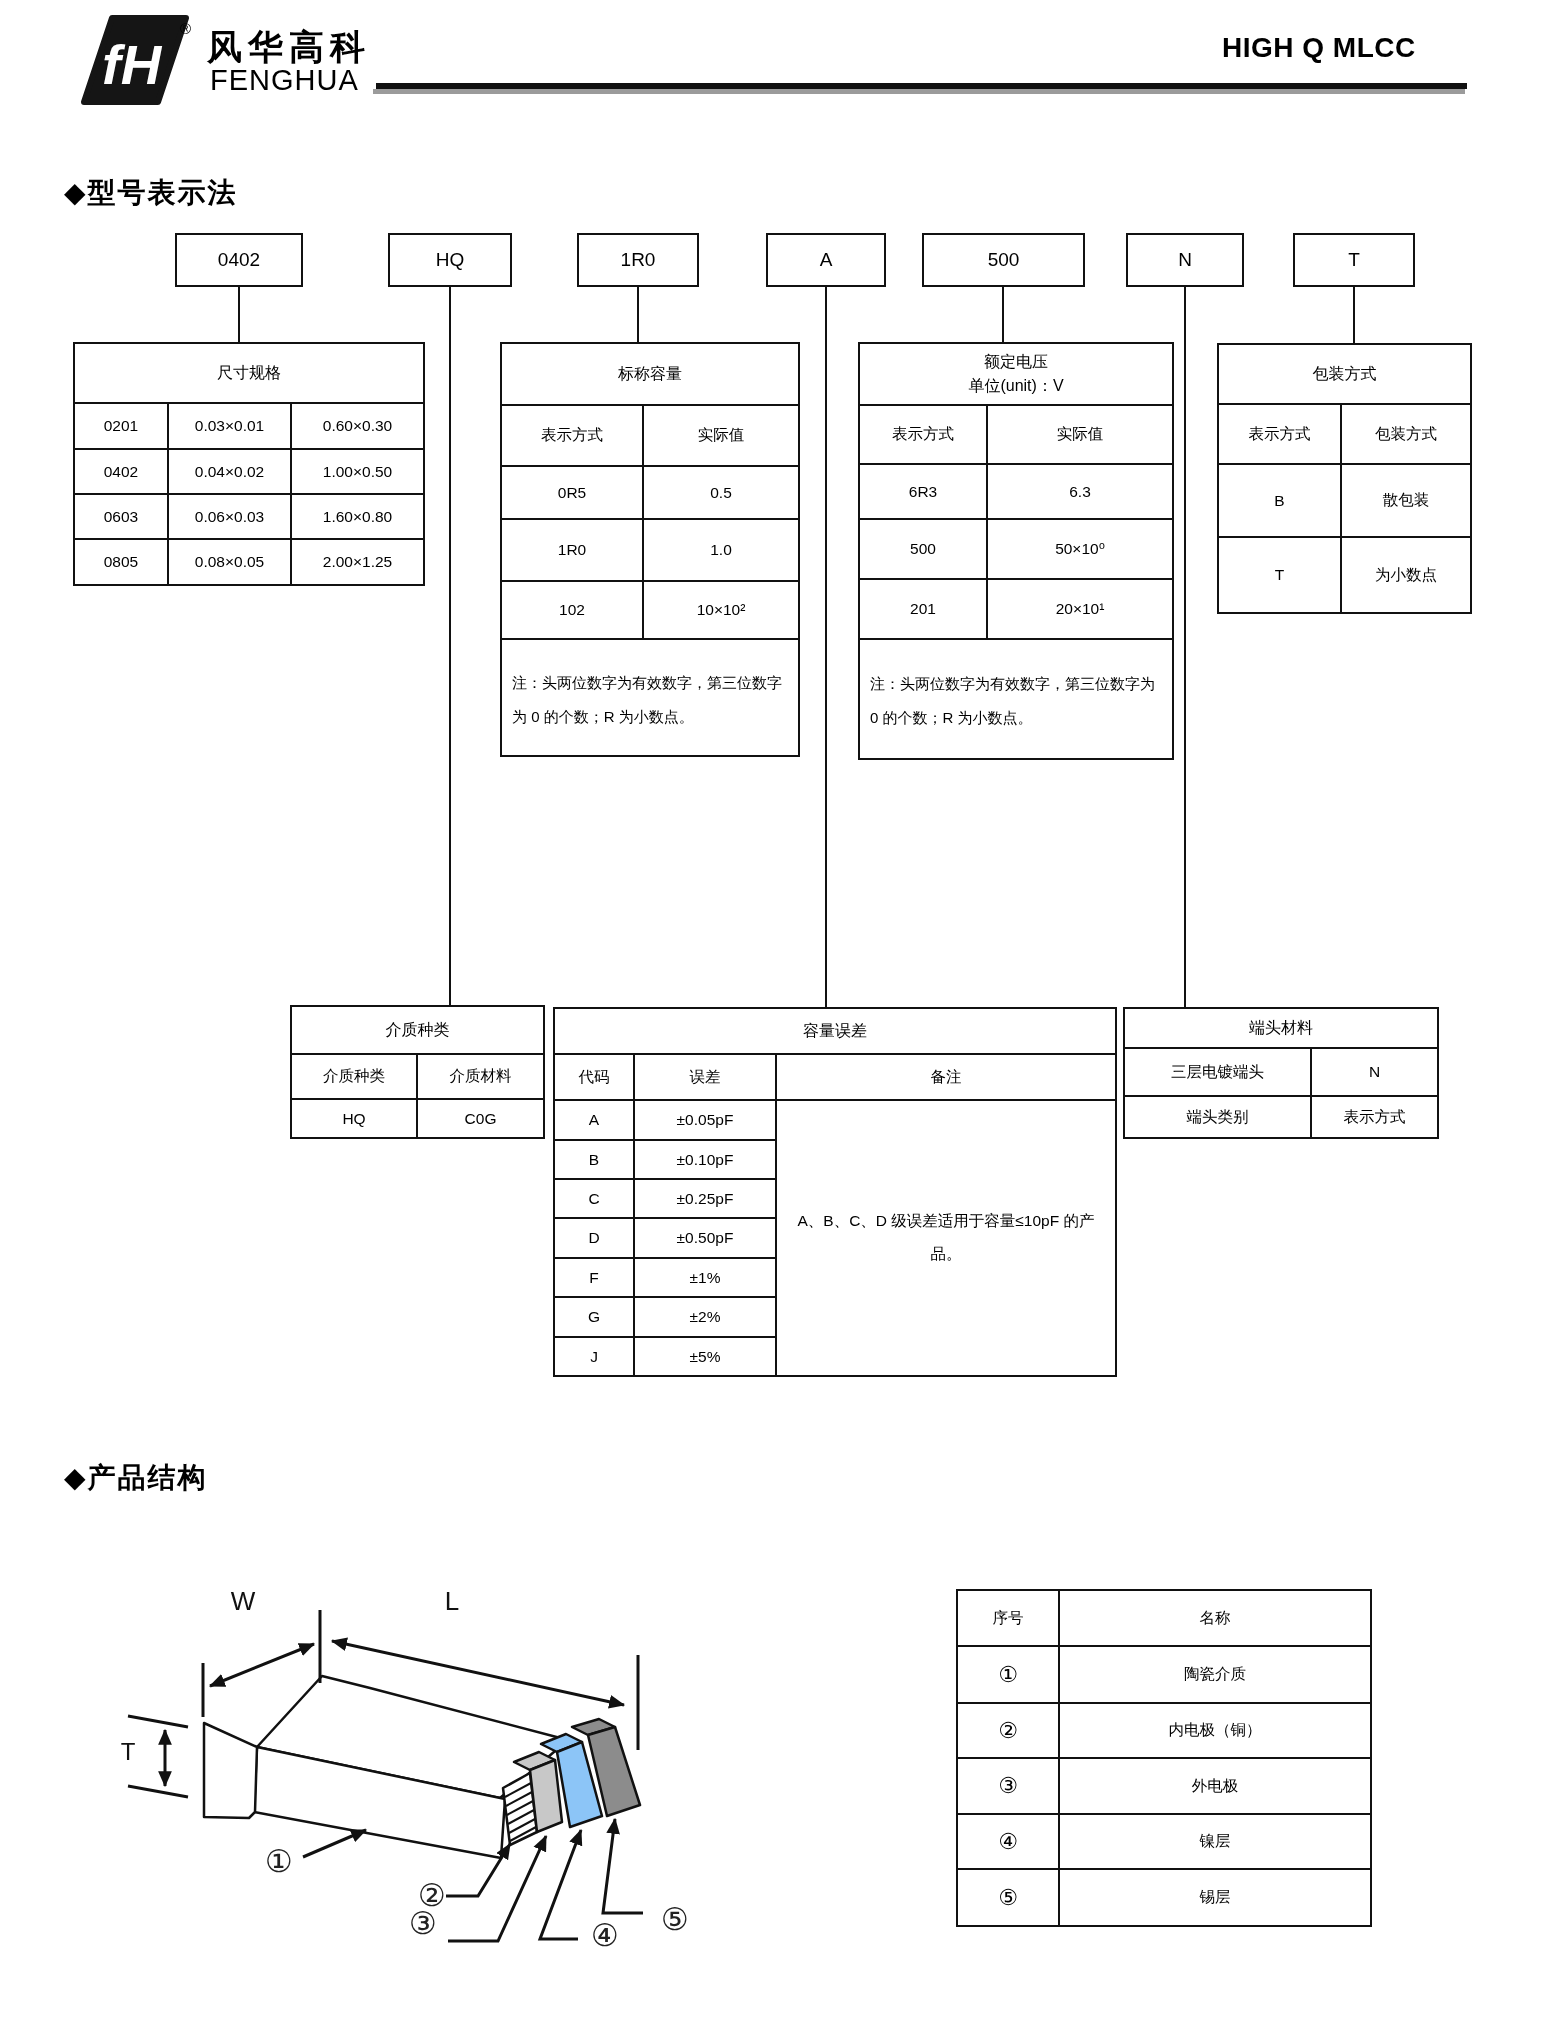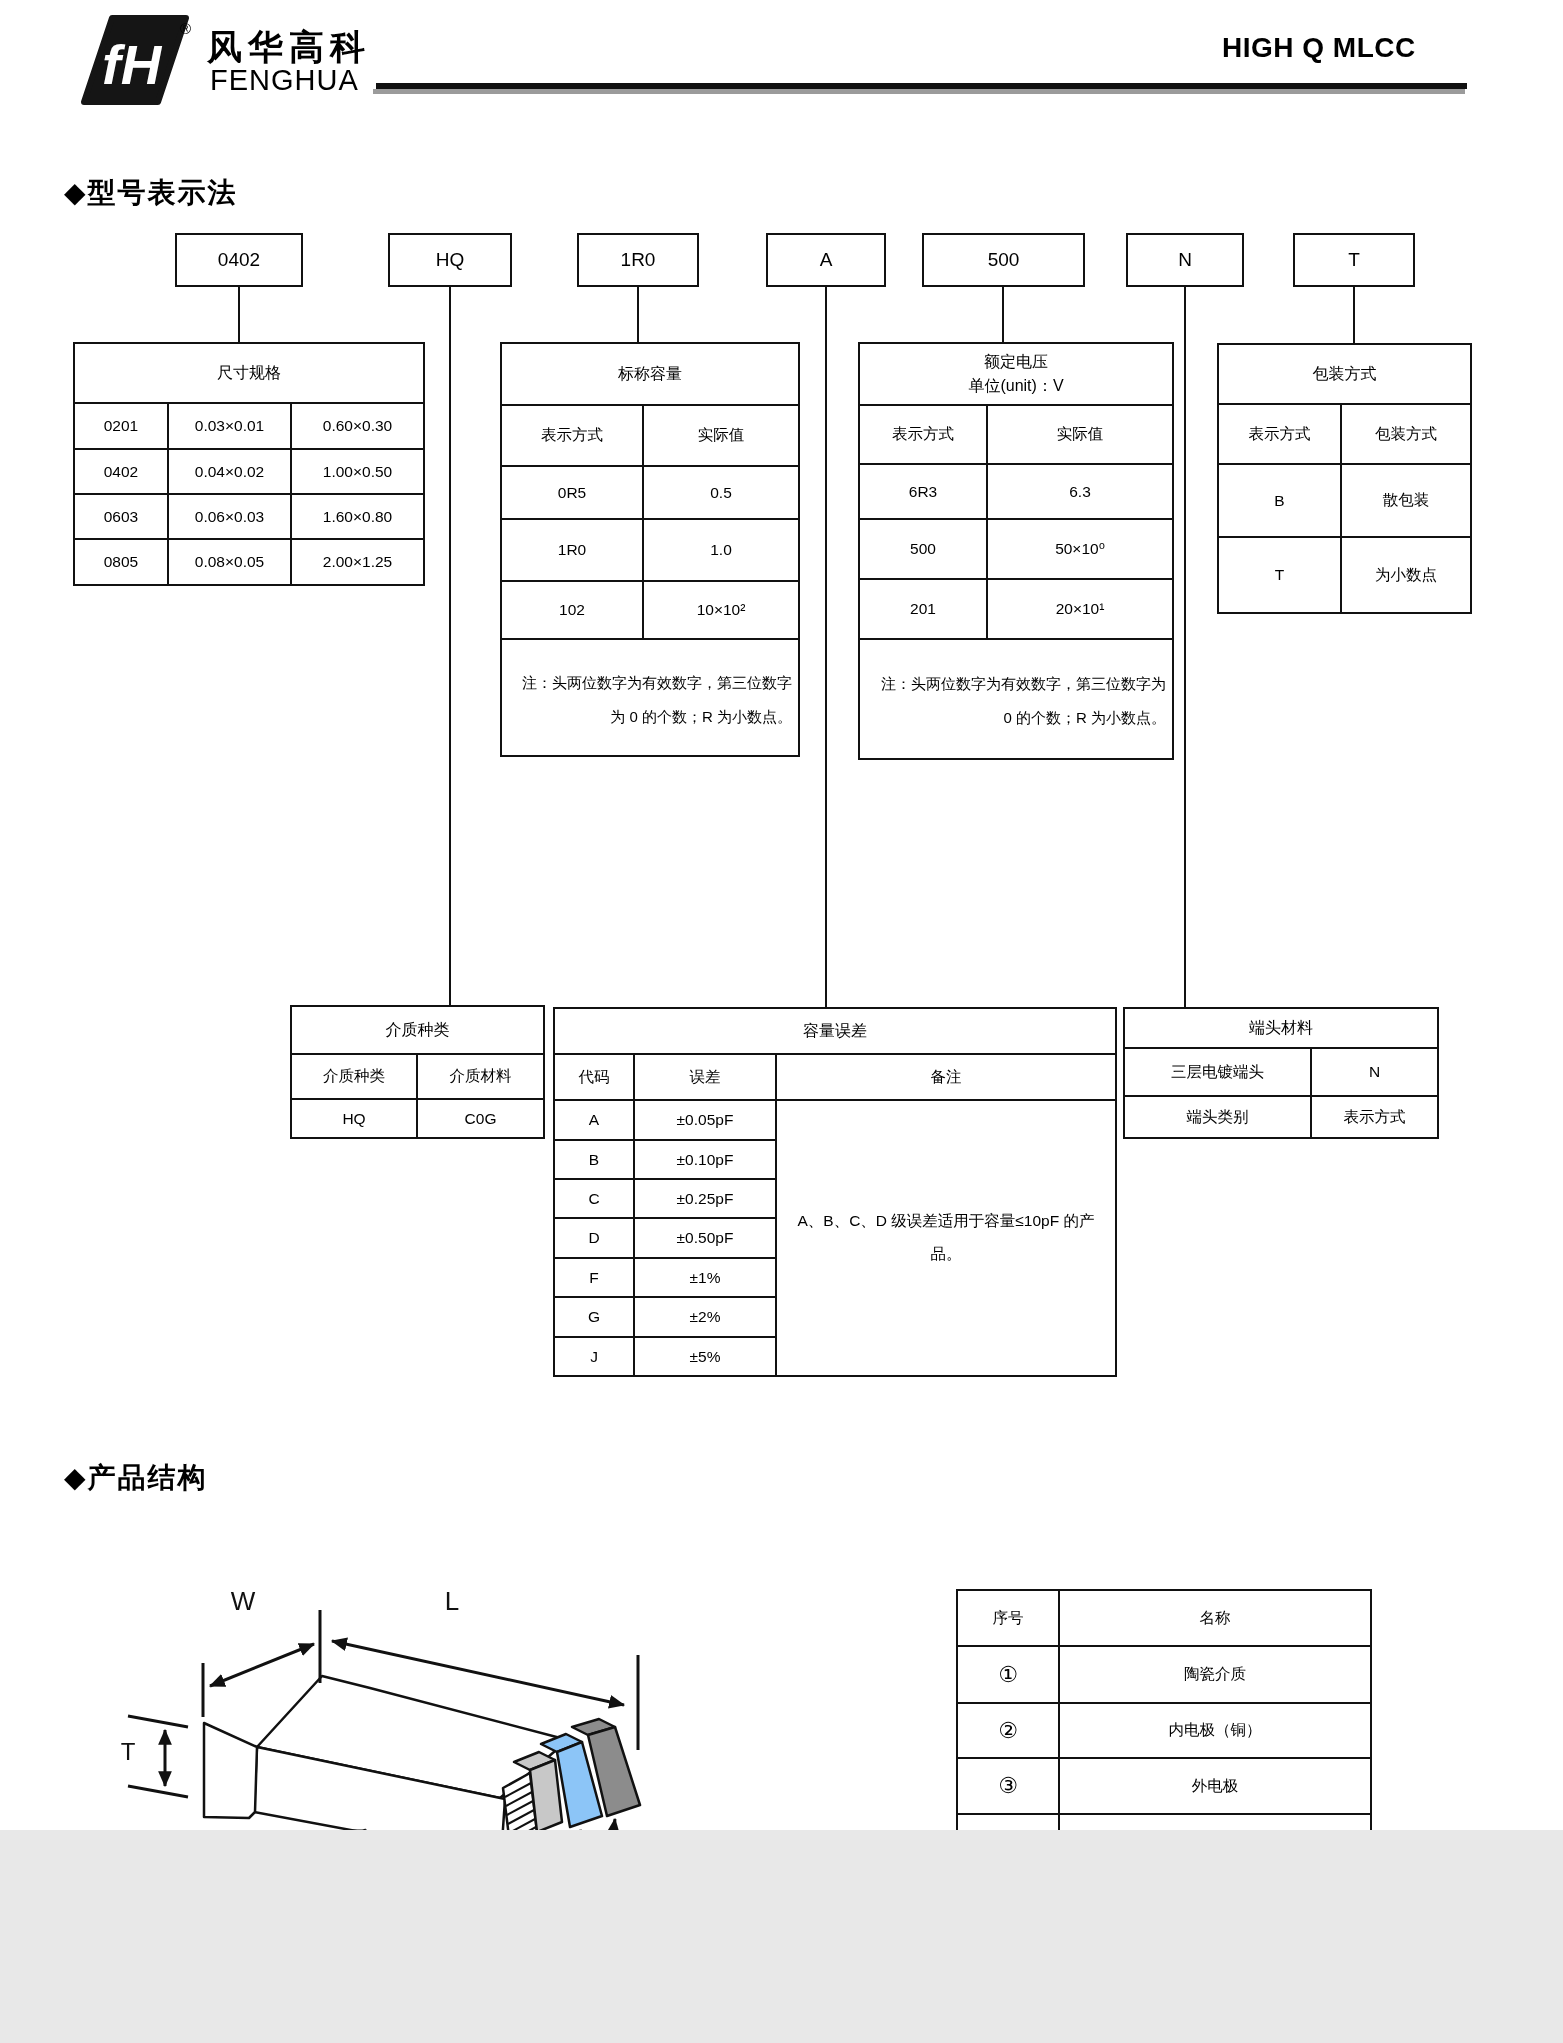--- a/index.html
+++ b/index.html
@@ -1,16 +1,16 @@
 <!DOCTYPE html>
 <html><head>
 <meta charset="utf-8">
 <style>
   html,body{margin:0;padding:0;background:#e8e8e8;}
-  .page{position:relative;width:1563px;height:1830px;background:#ffffff;margin:0 auto;
+  .page{position:relative;width:1563px;height:2043px;background:#ffffff;margin:0 auto;
         font-family:"Liberation Sans","DejaVu Sans",sans-serif;color:#000;overflow:hidden;}
   .abs{position:absolute;}
 
   
   .brand-cn{position:absolute;left:207px;top:24px;font-size:35px;font-weight:bold;letter-spacing:6px;}
   .brand-en{position:absolute;left:210px;top:64px;font-size:29px;font-weight:normal;letter-spacing:1px;}
   .regmark{position:absolute;left:180px;top:20px;font-size:15px;}
   .prod-title{position:absolute;left:1222px;top:32px;font-size:28px;font-weight:bold;letter-spacing:.5px;}
   .div-black{position:absolute;left:376px;top:83px;width:1091px;height:6px;background:#111;}
   .div-gray{position:absolute;left:373px;top:89px;width:1092px;height:5px;background:#9b9b9b;}
@@ -21,21 +21,21 @@
   .pbox{position:absolute;top:233px;height:54px;border:2px solid #111;box-sizing:border-box;
         display:flex;align-items:center;justify-content:center;font-size:19px;background:#fff;}
   .vline{position:absolute;width:2px;background:#111;}
 
   
   table.dt{position:absolute;border-collapse:collapse;table-layout:fixed;background:#fff;}
   table.dt td{border:2px solid #111;text-align:center;vertical-align:middle;
               font-size:15.5px;padding:0;overflow:hidden;}
   table.dt td.tt{font-size:16px;}
   table.dt td.hd{white-space:pre-line;line-height:1.5;}
-  table.dt td.note{text-align:right;padding:6px 6px 2px 10px;line-height:2.25;font-size:15px;}
+  table.dt td.note{text-align:left;padding:6px 6px 2px 10px;line-height:2.25;font-size:15px;}
   table.dt td.remark{line-height:2.1;padding:0 16px;}
   table.dt td.sym{font-size:22px;}
 </style>
 </head>
 <body>
 
 <div class="page">
 
   <svg class="abs" style="left:78px;top:14px" width="112" height="92" viewBox="0 0 112 92">
     <polygon points="34,4 108,4 80,88 6,88" fill="#151515" stroke="#151515" stroke-width="6" stroke-linejoin="round"></polygon>

